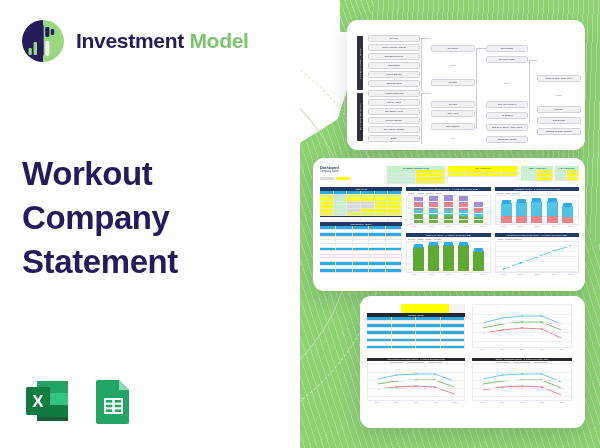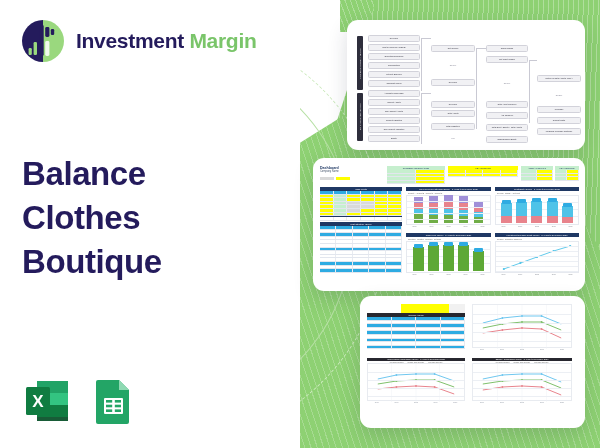--- a/index.html
+++ b/index.html
@@ -153,28 +153,28 @@
         <path d="M23 2 A21 21 0 0 1 23 44 Z" fill="#9ad87e"></path>
         <rect x="19.5" y="7" width="4.2" height="31" rx="1.4" fill="#241b5c"></rect>
         <rect x="25.2" y="9" width="4.2" height="10" rx="1.4" fill="#241b5c"></rect>
         <rect x="30.8" y="11" width="3.4" height="6" rx="1.2" fill="#241b5c"></rect>
         <rect x="25.2" y="23" width="4.2" height="15" rx="1.4" fill="#ffffff" opacity=".85"></rect>
         <rect x="13.6" y="24" width="3.4" height="13" rx="1.2" fill="#9ad87e"></rect>
         <rect x="8.6" y="30" width="3.2" height="7" rx="1.2" fill="#9ad87e"></rect>
       </svg>
     </div>
     <div class="brand">
-      <span class="b1">Investment </span><span class="b2">Margin</span>
+      <span class="b1">Investment </span><span class="b2">Model</span>
     </div>
   </div>
 
   <div class="headline">
-    <div>Balance</div>
-    <div>Clothes</div>
-    <div>Boutique</div>
+    <div>Workout</div>
+    <div>Company</div>
+    <div>Statement</div>
   </div>
 
   <div class="badges">
     <div class="badge">
       <svg width="50" height="50" viewBox="0 0 50 50">
         <rect x="15" y="5" width="31" height="12" fill="#21a366"></rect>
         <rect x="15" y="17" width="31" height="12" fill="#33c481"></rect>
         <rect x="15" y="29" width="31" height="12" fill="#107c41"></rect>
         <rect x="15" y="41" width="31" height="4" fill="#185c37"></rect>
         <rect x="4" y="11" width="24" height="28" rx="1.5" fill="#107c41"></rect>

